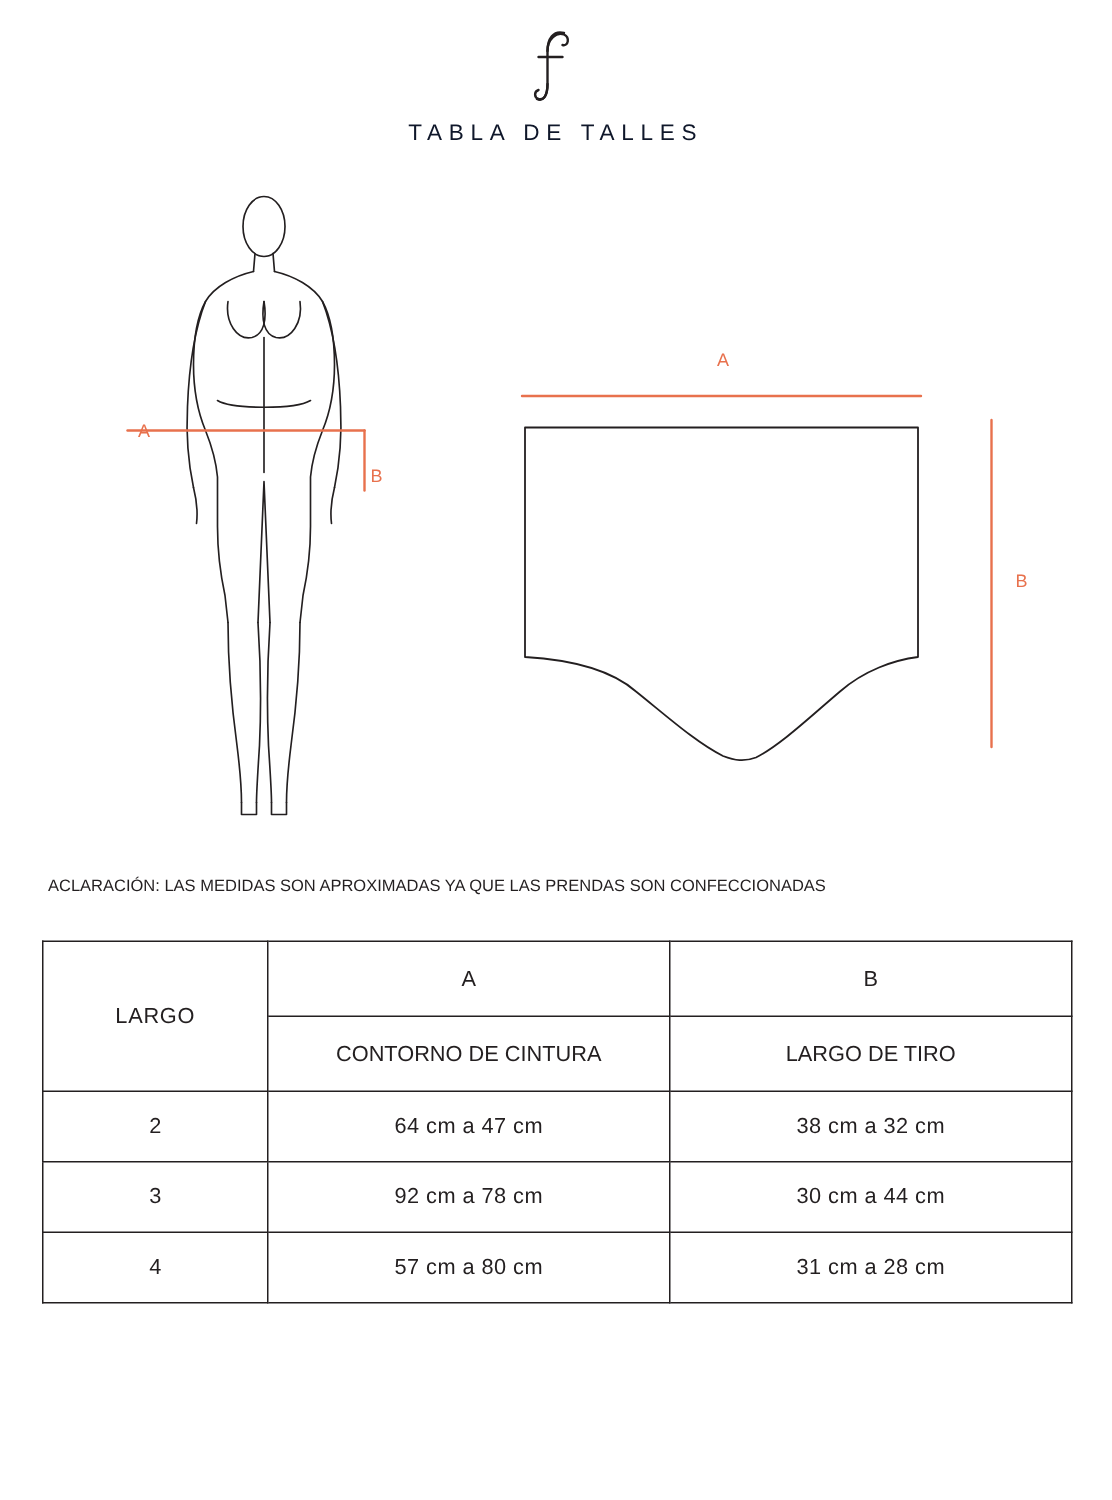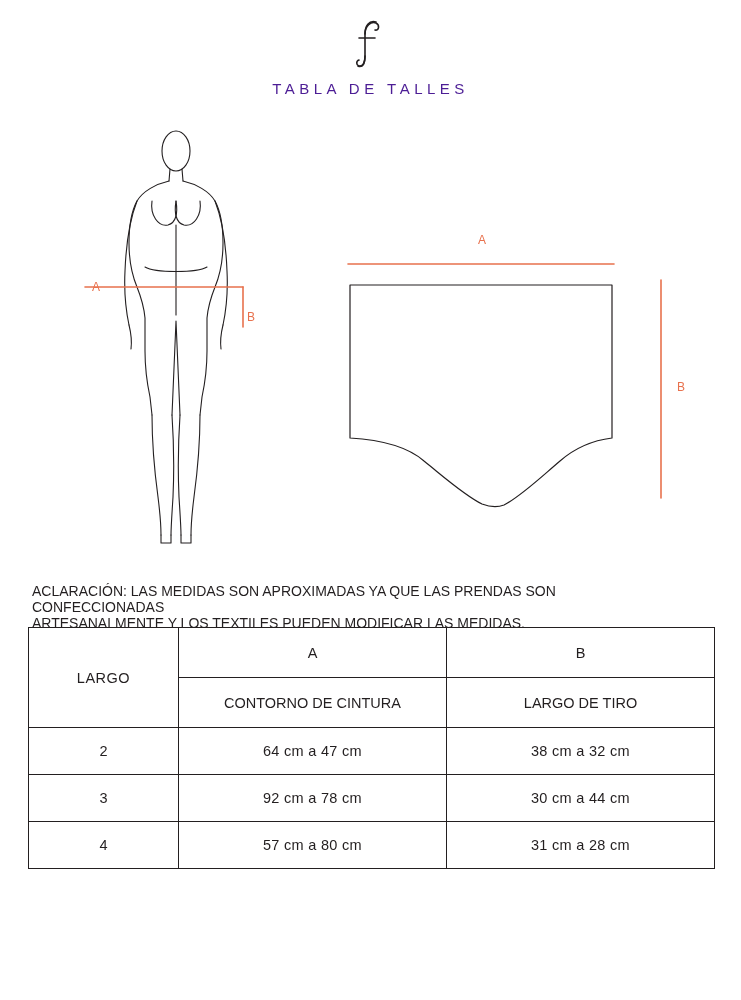--- a/index.html
+++ b/index.html
@@ -33,21 +33,21 @@
   .logo-wrap svg { display: inline-block; }
 
   .doc-title {
     position: absolute;
     top: 80px;
     left: 0;
     width: 741px;
     text-align: center;
     font-size: 15px;
     letter-spacing: 4.5px;
-    color: #4c1d95;
+    color: #0f172a;
     font-family: "Liberation Sans", sans-serif;
   }
 
   
   .illustration {
     position: absolute;
     top: 115px;
     left: 0;
     width: 741px;
     height: 450px;
@@ -61,21 +61,21 @@
     font-family: "Liberation Sans", sans-serif;
     letter-spacing: 0.5px;
   }
 
   
   .disclaimer {
     position: absolute;
     top: 583px;
     left: 32px;
     width: 600px;
-    font-size: 14px;
+    font-size: 11px;
     line-height: 16px;
     color: #231f20;
     font-family: "Liberation Sans", sans-serif;
   }
 
   
   .size-table {
     position: absolute;
     top: 627px;
     left: 28px;
@@ -204,21 +204,20 @@
     </svg>
 
     <div class="measure-label" style="left:92px; top:165px;">A</div>
     <div class="measure-label" style="left:247px; top:195px;">B</div>
     <div class="measure-label" style="left:478px; top:118px;">A</div>
     <div class="measure-label" style="left:677px; top:265px;">B</div>
   </div>
 
   <div class="disclaimer">
     <div>ACLARACIÓN: LAS MEDIDAS SON APROXIMADAS YA QUE LAS PRENDAS SON CONFECCIONADAS</div>
-    <div>ARTESANALMENTE Y LOS TEXTILES PUEDEN MODIFICAR LAS MEDIDAS.</div>
   </div>
 
   <table class="size-table">
     <colgroup>
       <col class="col-talle">
       <col class="col-a">
       <col class="col-b">
     </colgroup>
     <tbody>
       <tr>

